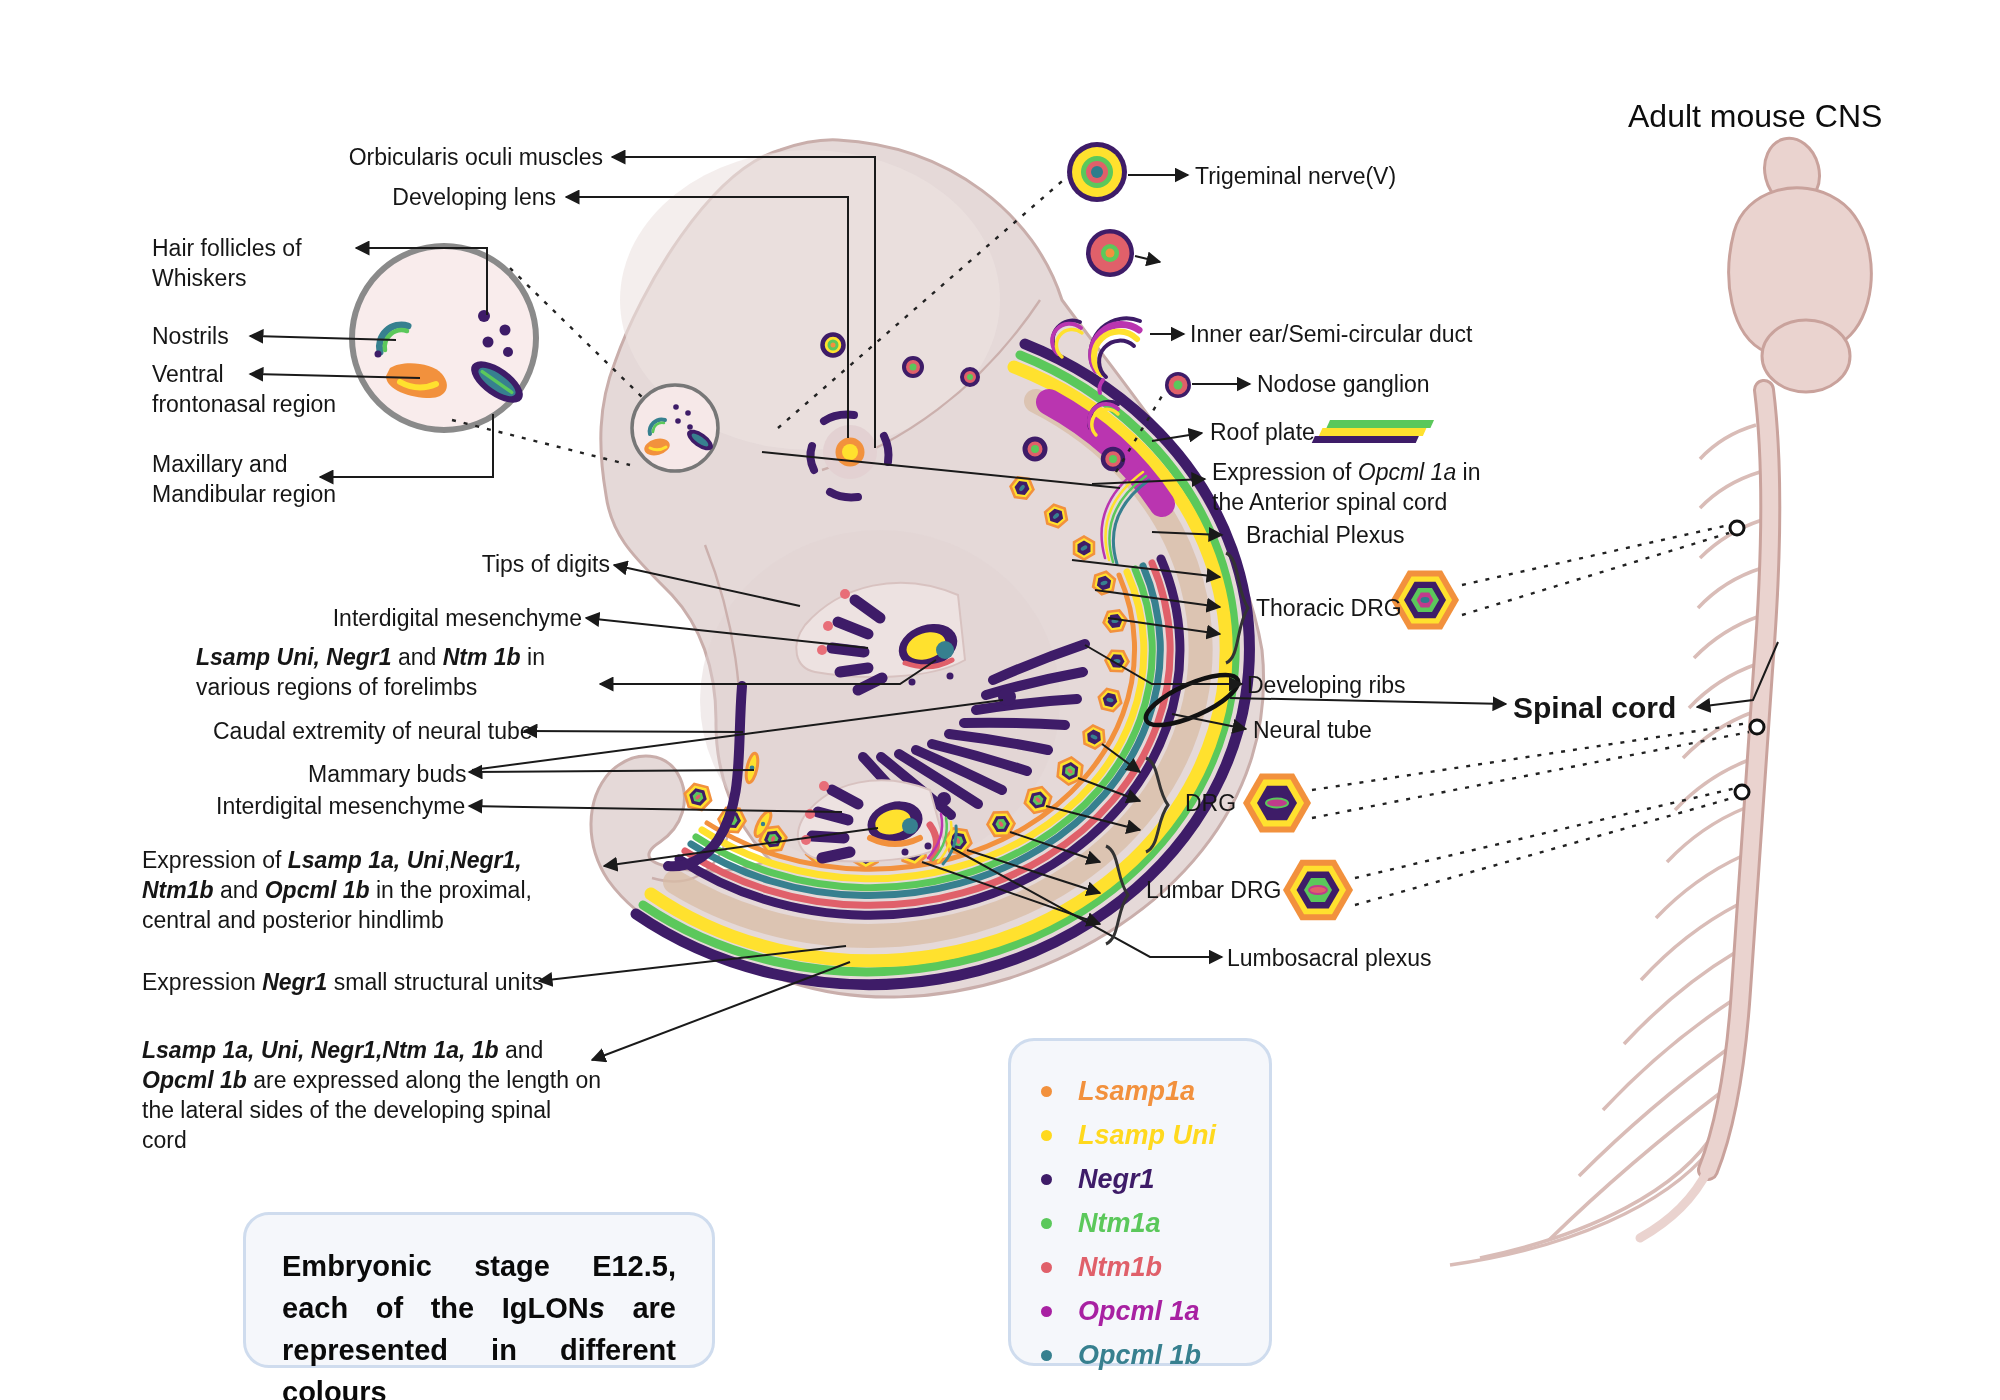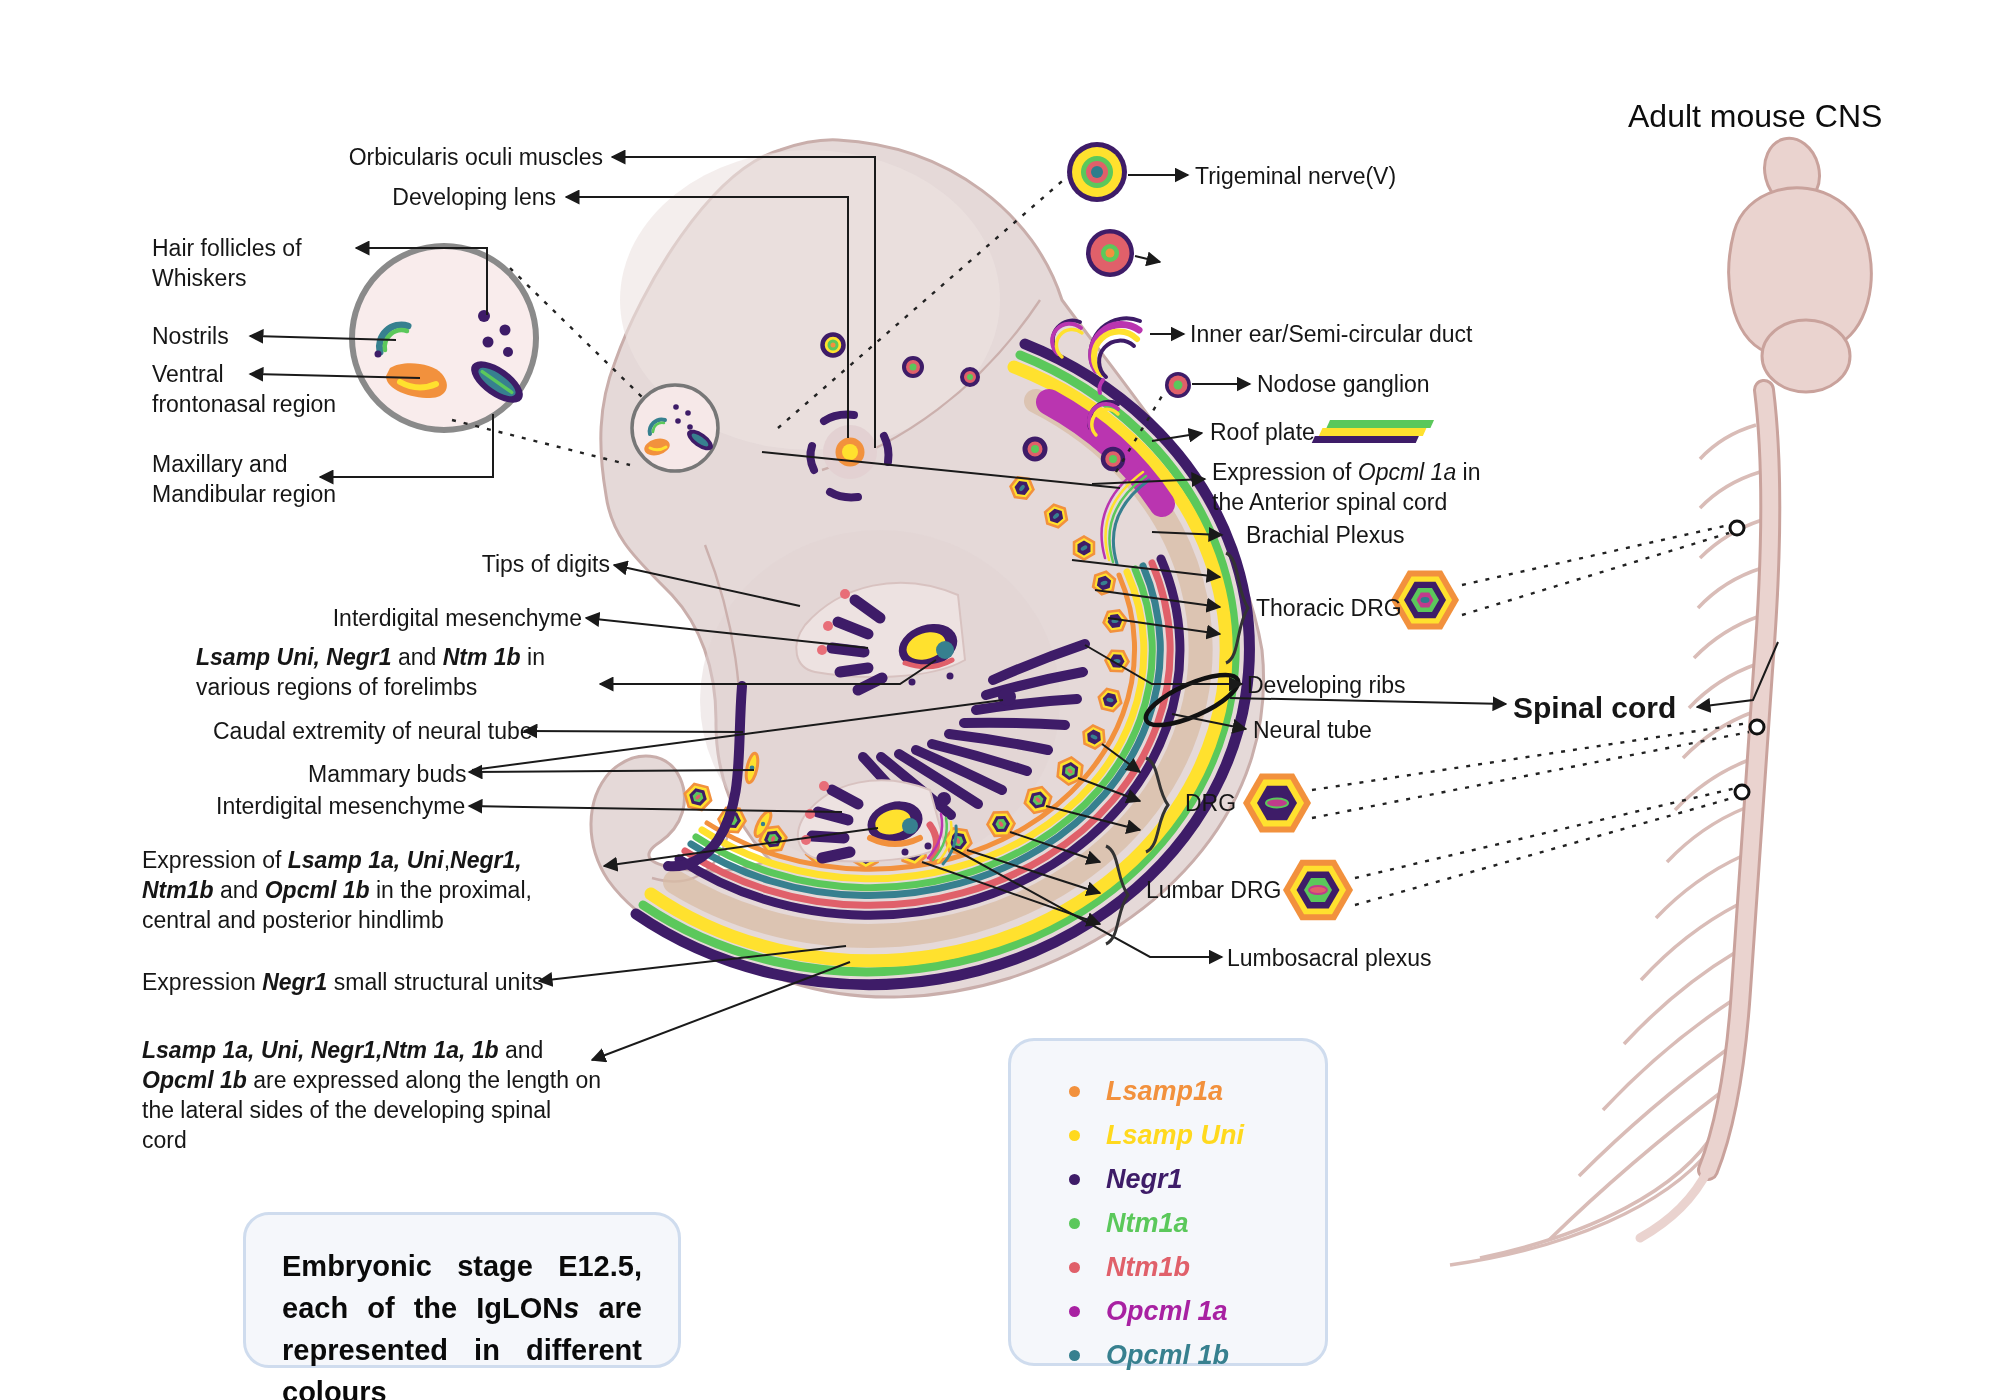--- a/index.html
+++ b/index.html
@@ -7,25 +7,25 @@
          font-family:"Liberation Sans",sans-serif;color:#141414;}
   #art{position:absolute;left:0;top:0;}
   .lbl{position:absolute;font-size:23px;line-height:1.3;color:#161616;white-space:nowrap;}
   .wrap{white-space:normal;}
   .r{text-align:right;}
   .bi{font-weight:bold;font-style:italic;}
   .it{font-style:italic;}
   .title{font-size:32px;color:#0d0d0d;}
   .spcord{font-size:30px;font-weight:bold;}
   .box{position:absolute;background:#F5F7FB;border:3px solid #CFDCEE;border-radius:26px;}
-  #legend{left:1008px;top:1038px;width:320px;height:328px;padding:28px 0 0 58px;box-sizing:border-box;text-align:center;}
+  #legend{left:1008px;top:1038px;width:264px;height:328px;padding:28px 0 0 30px;box-sizing:border-box;text-align:center;}
   .lg-row{display:flex;align-items:center;height:44px;}
   .lg-dot{width:11px;height:11px;border-radius:50%;background:currentColor;margin-right:26px;flex:0 0 auto;}
   .lg-txt{font-size:27px;font-weight:bold;font-style:italic;}
-  #caption{left:243px;top:1212px;width:438px;height:156px;padding:30px 36px;box-sizing:border-box;
+  #caption{left:243px;top:1212px;width:472px;height:156px;padding:30px 36px;box-sizing:border-box;
            font-size:29px;font-weight:bold;line-height:1.45;text-align:justify;color:#0a0a0a;}
   
   .st-p{stroke:#3E1C68;} .st-g{stroke:#5BC85B;} .st-y{stroke:#FFE12E;} .st-o{stroke:#F2913D;}
   .st-s{stroke:#E0606A;} .st-t{stroke:#37808F;} .st-m{stroke:#BA35B0;} .st-tan{stroke:#D8BCA6;}
   .ln{stroke:#1a1a1a;stroke-width:2;fill:none;}
   .dsh{stroke:#222;stroke-width:2.4;fill:none;stroke-dasharray:4 8;}
   .crease{stroke:#CBB0AD;stroke-width:2.4;fill:none;}
   .brace{stroke:#333;stroke-width:3;fill:none;}
   .brain{fill:#EAD3CF;stroke:#C9A29C;stroke-width:3;}
   .rootlet{stroke:#D9BCB7;stroke-width:3.5;fill:none;}

